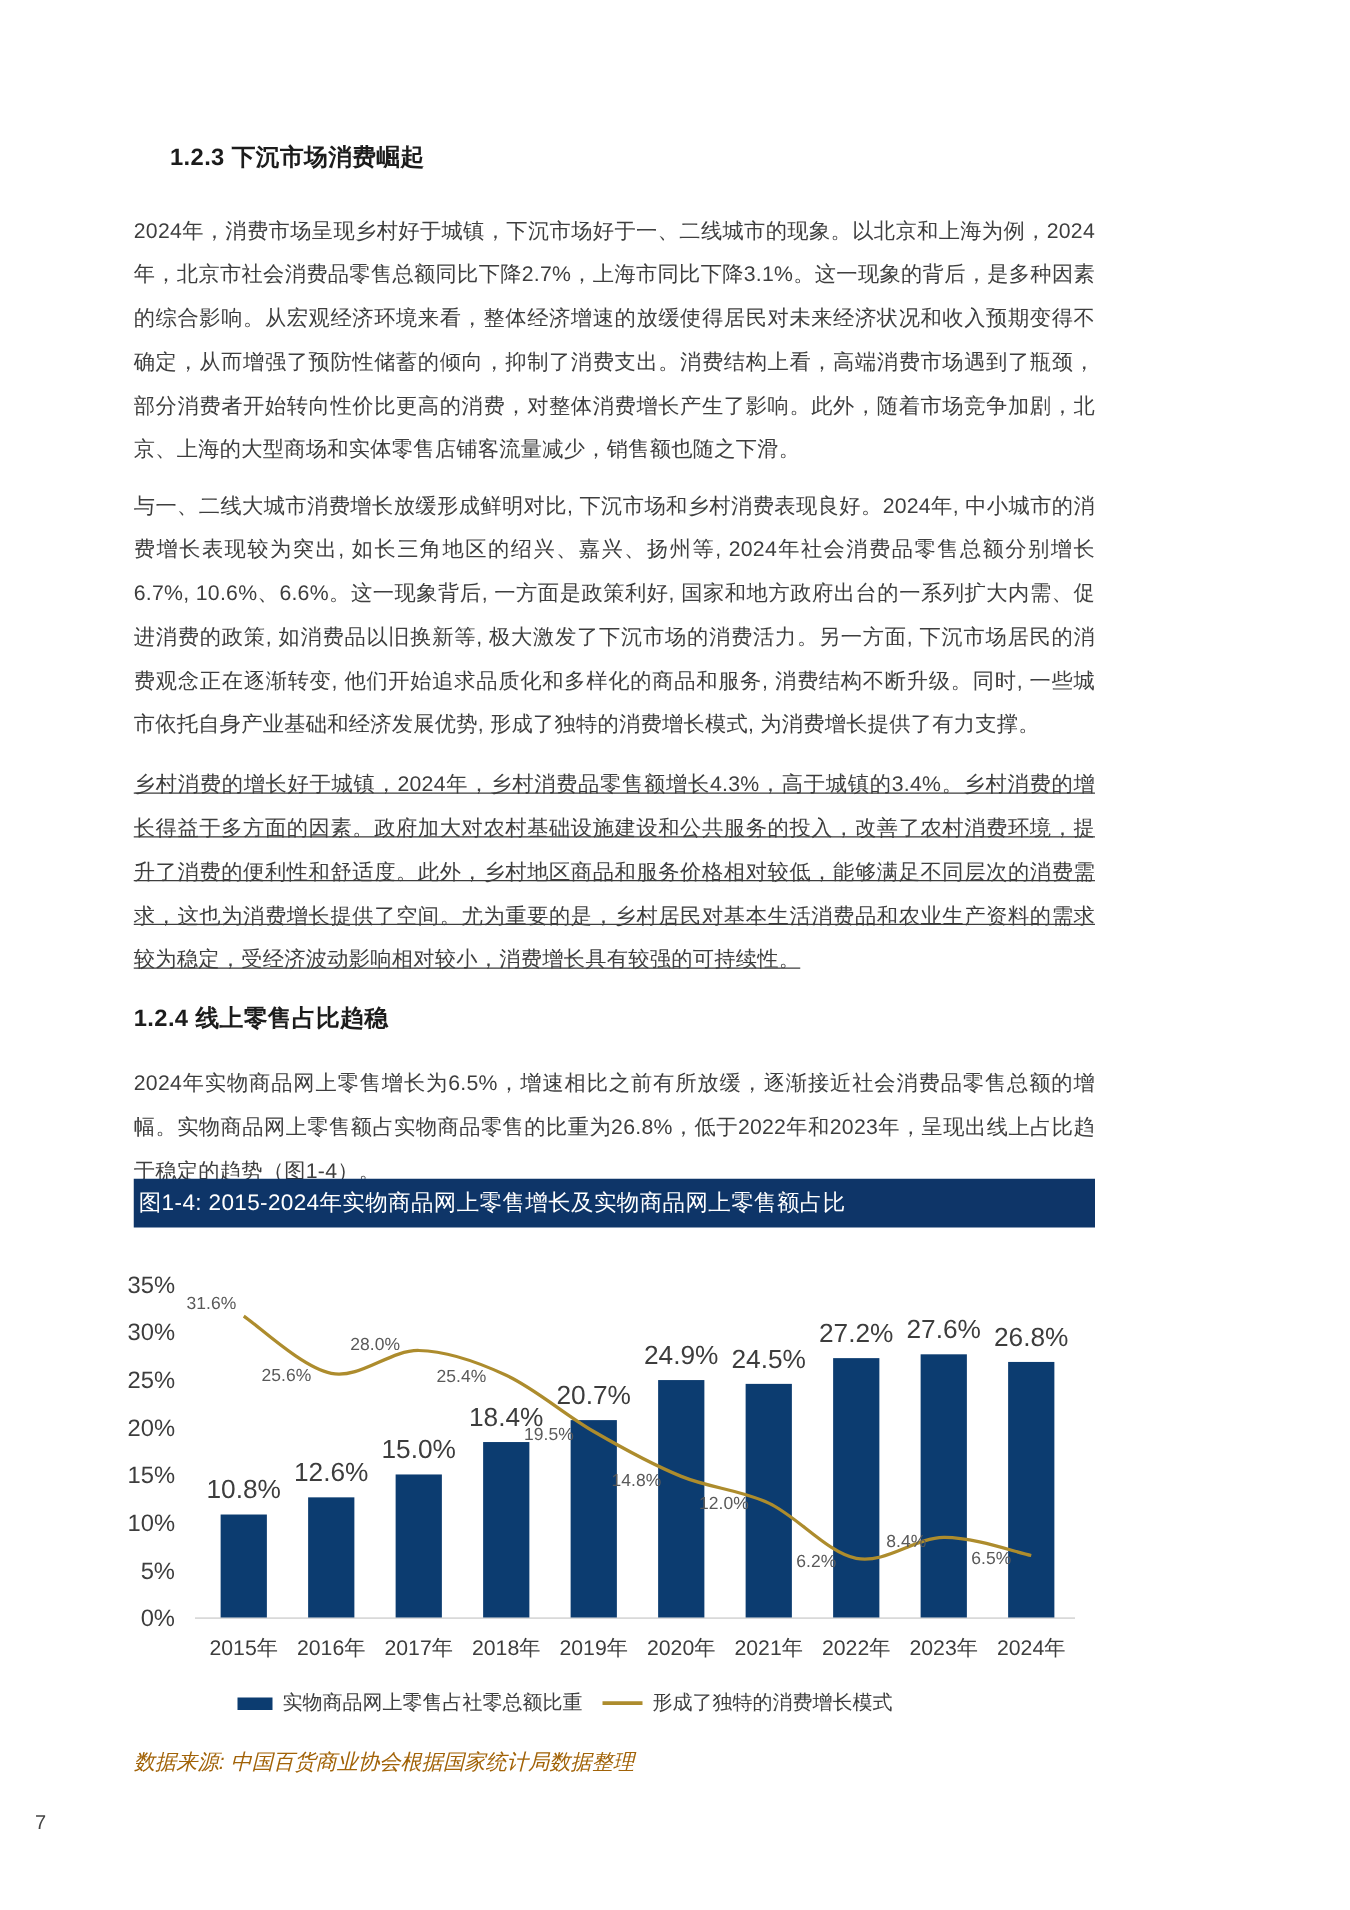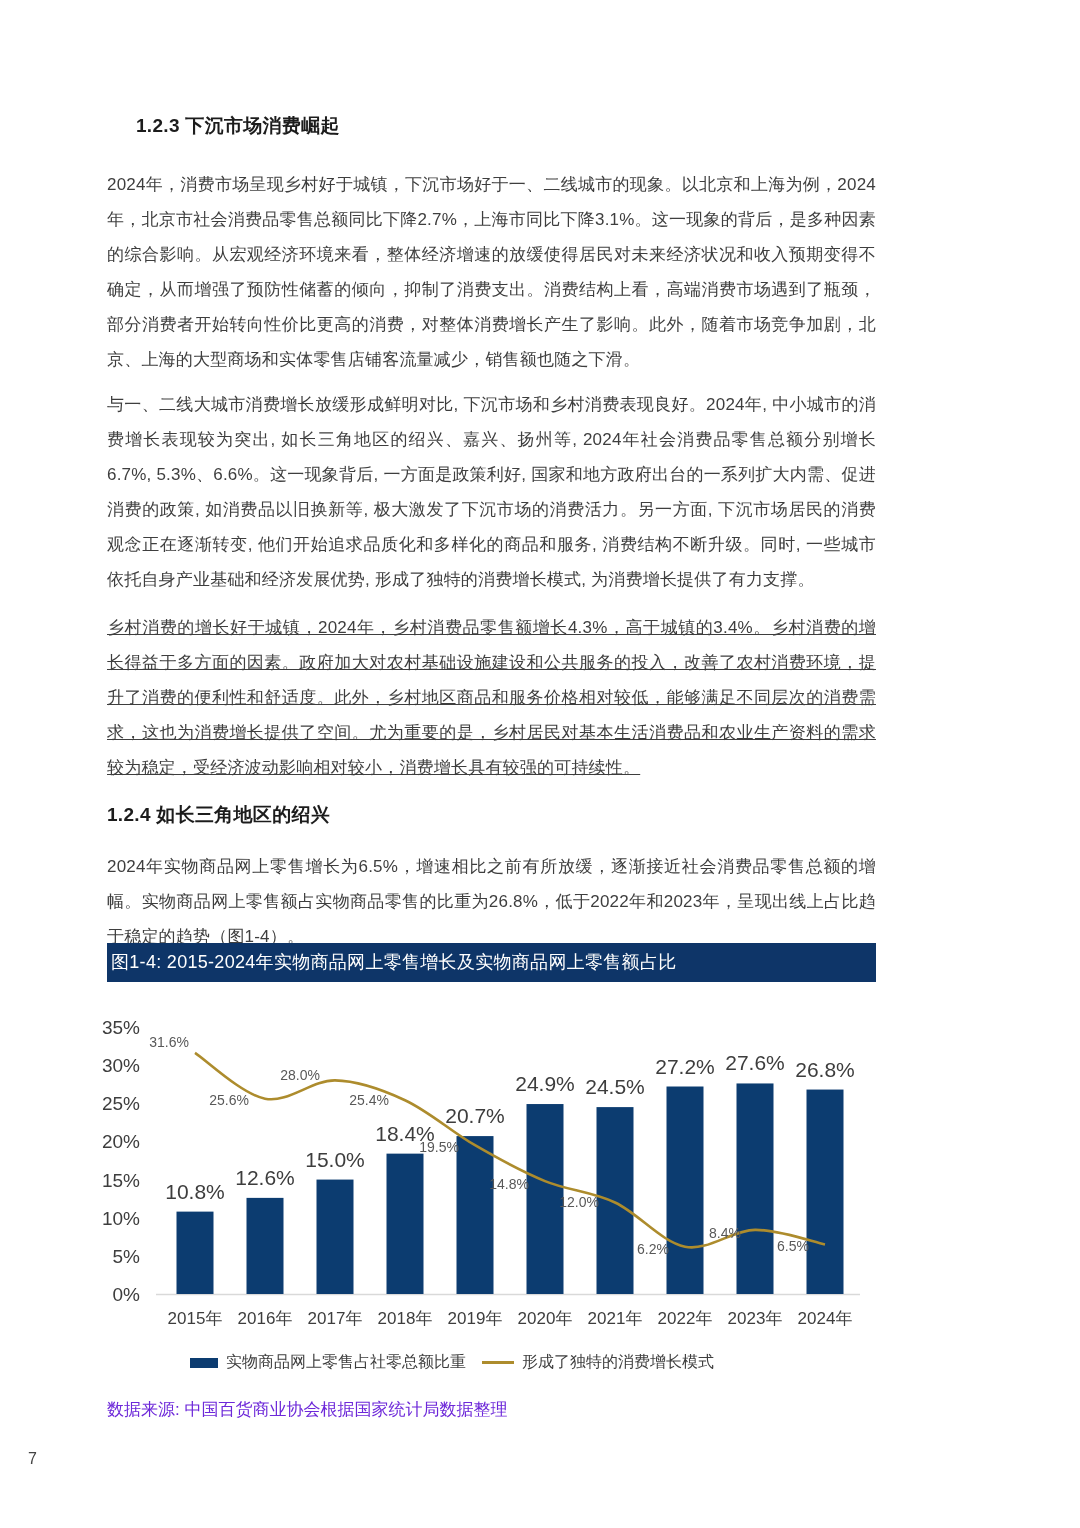--- a/index.html
+++ b/index.html
@@ -65,44 +65,45 @@
     display:inline-block;
     width:32px;height:0;
     border-top:3px solid #ad8c2d;
     margin-right:8px;
   }
   .source-note{
     left:107px;
     top:1398px;
     width:769px;
     font-size:17px;
-    color:#6d28d9;
+    font-style:italic;
+    color:#a16207;
   }
   .page-number{
     left:28px;
     top:1450px;
     font-size:16px;
     color:#444444;
   }
   svg text{font-family:"Liberation Sans","DejaVu Sans",sans-serif;}
 </style>
 </head>
 <body>
 
 <div class="page">
 
   <h2 class="abs heading" style="top:97px;margin-left:29px;">1.2.3 下沉市场消费崛起</h2>
 
   <p class="abs para" style="top:150px;">2024年，消费市场呈现乡村好于城镇，下沉市场好于一、二线城市的现象。以北京和上海为例，2024年，北京市社会消费品零售总额同比下降2.7%，上海市同比下降3.1%。这一现象的背后，是多种因素的综合影响。从宏观经济环境来看，整体经济增速的放缓使得居民对未来经济状况和收入预期变得不确定，从而增强了预防性储蓄的倾向，抑制了消费支出。消费结构上看，高端消费市场遇到了瓶颈，部分消费者开始转向性价比更高的消费，对整体消费增长产生了影响。此外，随着市场竞争加剧，北京、上海的大型商场和实体零售店铺客流量减少，销售额也随之下滑。</p>
 
-  <p class="abs para" style="top:370px;">与一、二线大城市消费增长放缓形成鲜明对比, 下沉市场和乡村消费表现良好。2024年, 中小城市的消费增长表现较为突出, 如长三角地区的绍兴、嘉兴、扬州等, 2024年社会消费品零售总额分别增长6.7%, 5.3%、6.6%。这一现象背后, 一方面是政策利好, 国家和地方政府出台的一系列扩大内需、促进消费的政策, 如消费品以旧换新等, 极大激发了下沉市场的消费活力。另一方面, 下沉市场居民的消费观念正在逐渐转变, 他们开始追求品质化和多样化的商品和服务, 消费结构不断升级。同时, 一些城市依托自身产业基础和经济发展优势, 形成了独特的消费增长模式, 为消费增长提供了有力支撑。</p>
+  <p class="abs para" style="top:370px;">与一、二线大城市消费增长放缓形成鲜明对比, 下沉市场和乡村消费表现良好。2024年, 中小城市的消费增长表现较为突出, 如长三角地区的绍兴、嘉兴、扬州等, 2024年社会消费品零售总额分别增长6.7%, 10.6%、6.6%。这一现象背后, 一方面是政策利好, 国家和地方政府出台的一系列扩大内需、促进消费的政策, 如消费品以旧换新等, 极大激发了下沉市场的消费活力。另一方面, 下沉市场居民的消费观念正在逐渐转变, 他们开始追求品质化和多样化的商品和服务, 消费结构不断升级。同时, 一些城市依托自身产业基础和经济发展优势, 形成了独特的消费增长模式, 为消费增长提供了有力支撑。</p>
 
   <p class="abs para" style="top:593px;text-decoration:underline;">乡村消费的增长好于城镇，2024年，乡村消费品零售额增长4.3%，高于城镇的3.4%。乡村消费的增长得益于多方面的因素。政府加大对农村基础设施建设和公共服务的投入，改善了农村消费环境，提升了消费的便利性和舒适度。此外，乡村地区商品和服务价格相对较低，能够满足不同层次的消费需求，这也为消费增长提供了空间。尤为重要的是，乡村居民对基本生活消费品和农业生产资料的需求较为稳定，受经济波动影响相对较小，消费增长具有较强的可持续性。</p>
 
-  <h2 class="abs heading" style="top:786px;">1.2.4 如长三角地区的绍兴</h2>
+  <h2 class="abs heading" style="top:786px;">1.2.4 线上零售占比趋稳</h2>
 
   <p class="abs para" style="top:832px;">2024年实物商品网上零售增长为6.5%，增速相比之前有所放缓，逐渐接近社会消费品零售总额的增幅。实物商品网上零售额占实物商品零售的比重为26.8%，低于2022年和2023年，呈现出线上占比趋于稳定的趋势（图1-4）。</p>
 
   <div class="abs figure-title-bar" style="background: rgb(14, 53, 104);">
     <span>图1-4: 2015-2024年实物商品网上零售增长及实物商品网上零售额占比</span>
   </div>
 
   <div class="abs chart-wrap">
     <svg id="chart-svg" width="800" height="330" viewBox="0 0 800 330">
         <text x="50" y="289" text-anchor="end" font-size="19" fill="#3d3d3d">0%</text>

